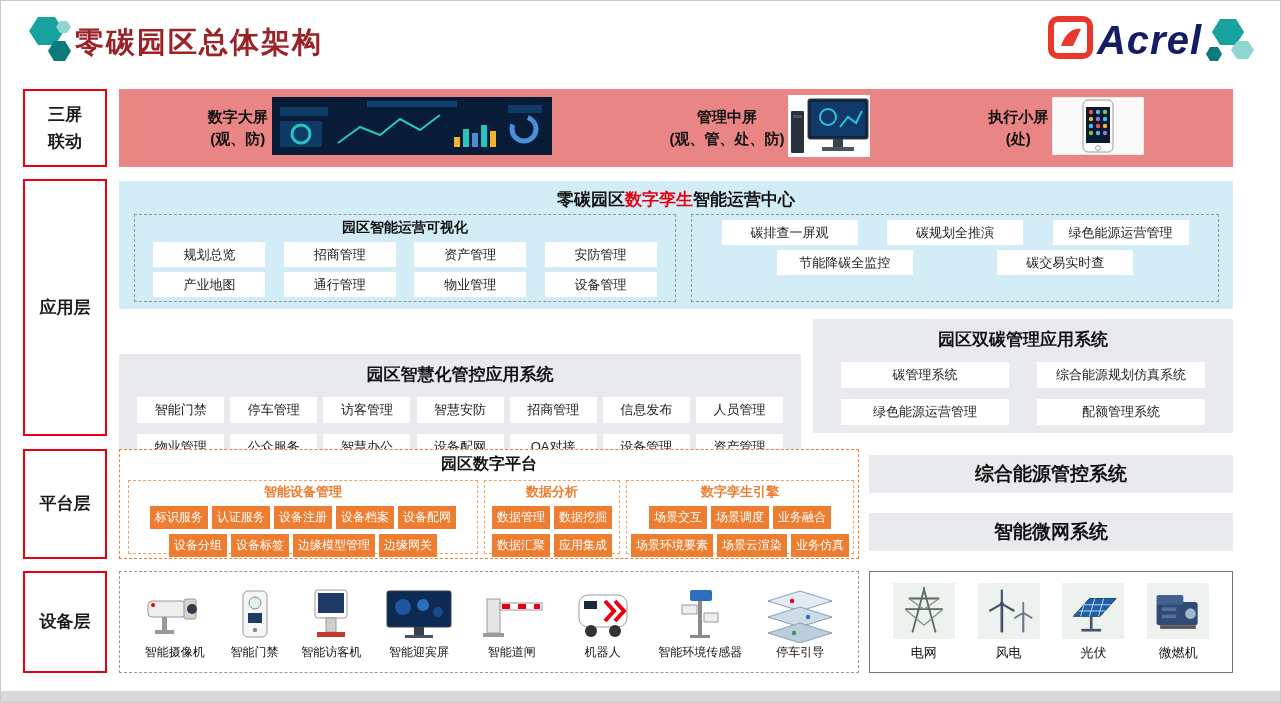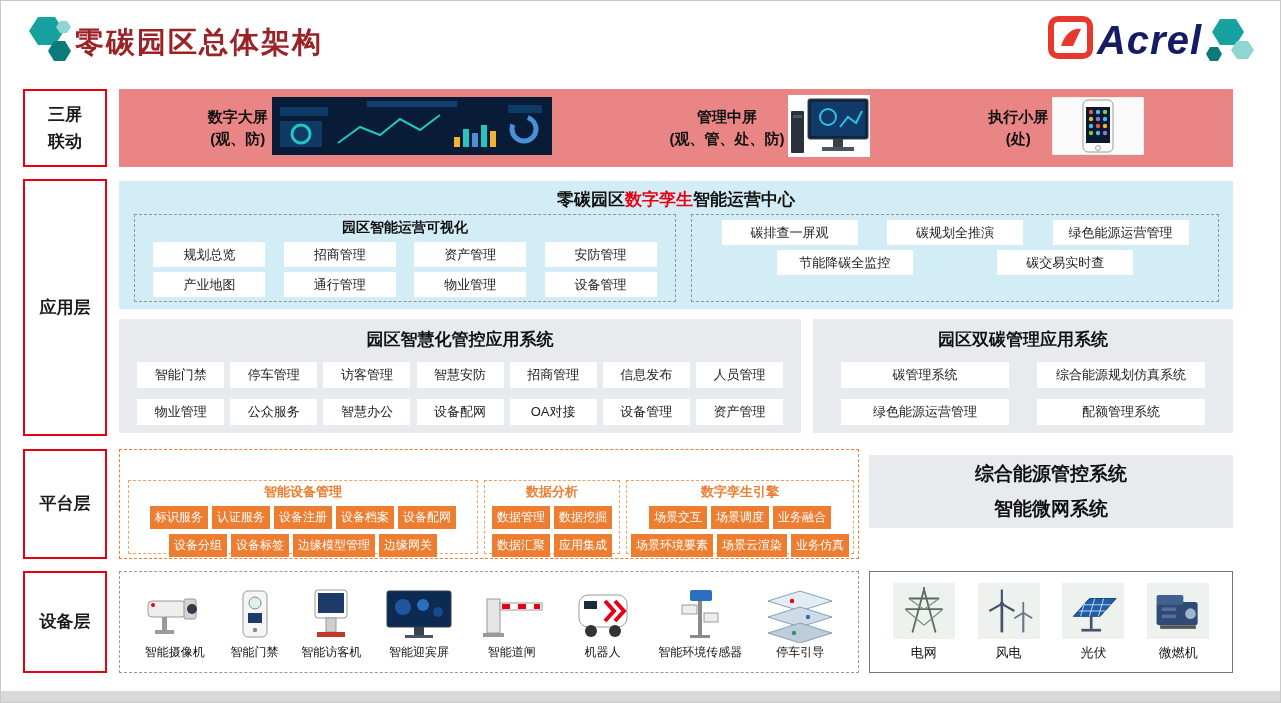--- a/index.html
+++ b/index.html
@@ -36,21 +36,21 @@
   .ops-sub-right { left:572px; width:528px; }
   .sub-title { text-align:center; font-weight:bold; font-size:14px; color:#111; margin-top:4px; }
   .chip-row { display:flex; justify-content:space-evenly; margin-top:5px; }
   .chip { background:#fff; height:25px; display:flex; align-items:center; justify-content:center;
     font-size:13px; color:#222; white-space:nowrap; }
   .ops-sub-left .chip { width:112px; }
   .ops-sub-right .chip { min-width:136px; padding:0 14px; }
 
   
   .sys-box { position:absolute; top:318px; height:114px; background:#e9eaee; }
-  .sys-left { left:118px; width:682px; }
+  .sys-left { left:118px; width:682px;margin-top:35px; }
   .sys-right { left:812px; width:420px; }
   .sys-title { text-align:center; font-weight:bold; font-size:17px; color:#111; padding-top:9px; }
   .sys-left .chip-row { padding:0 12px; margin-top:11px; }
   .sys-left .chip { width:87px; height:26px; }
   .sys-right .chip-row { margin-top:11px; }
   .sys-right .chip { min-width:168px; height:26px; padding:0 12px; }
 
   
   .platform-box { position:absolute; left:118px; top:448px; width:740px; height:110px;
     border:1px dashed #ed7d31; background:#fff; }
@@ -58,21 +58,21 @@
   .pg { position:absolute; top:30px; height:74px; border:1px dashed #f0a35f; }
   .pg1 { left:8px;   width:350px; }
   .pg2 { left:364px; width:136px; }
   .pg3 { left:506px; width:228px; }
   .pg-title { text-align:center; color:#ed7d31; font-weight:bold; font-size:13px; margin-top:2px; }
   .ochip-row { display:flex; justify-content:center; gap:4px; margin-top:5px; }
   .ochip { background:#ed7d31; color:#fff; font-size:12px; padding:3px 5px; white-space:nowrap; }
 
   .side-sys { position:absolute; left:868px; width:364px; height:38px; background:#e9eaee;
     display:flex; align-items:center; justify-content:center; font-size:19px; font-weight:bold; color:#111; }
-  .side-sys1 { top:454px; } .side-sys2 { top:489px; }
+  .side-sys1 { top:454px; } .side-sys2 { top:512px; }
 
   
   .devices-box { position:absolute; left:118px; top:570px; width:740px; height:102px; border:1px dashed #999;
     display:flex; justify-content:space-evenly; align-items:center; }
   .device-cell { display:flex; flex-direction:column; align-items:center; }
   .device-icon { height:60px; display:flex; align-items:flex-end; }
   .device-label { font-size:12px; color:#111; margin-top:1px; white-space:nowrap; }
 
   .energy-box { position:absolute; left:868px; top:570px; width:364px; height:102px; border:1px solid #777;
     background:#fff; display:flex; justify-content:space-evenly; align-items:center; }
@@ -265,20 +265,21 @@
         <div class="chip">碳管理系统</div>
         <div class="chip">综合能源规划仿真系统</div>
       </div>
     <div class="chip-row">
         <div class="chip">绿色能源运营管理</div>
         <div class="chip">配额管理系统</div>
       </div>
   </div>
 
   <div class="platform-box">
+    <div class="platform-title">园区数字平台</div>
 
     <div class="pg pg1">
       <div class="pg-title">智能设备管理</div>
       <div class="ochip-row">
           <div class="ochip">标识服务</div>
           <div class="ochip">认证服务</div>
           <div class="ochip">设备注册</div>
           <div class="ochip">设备档案</div>
           <div class="ochip">设备配网</div>
         </div>

